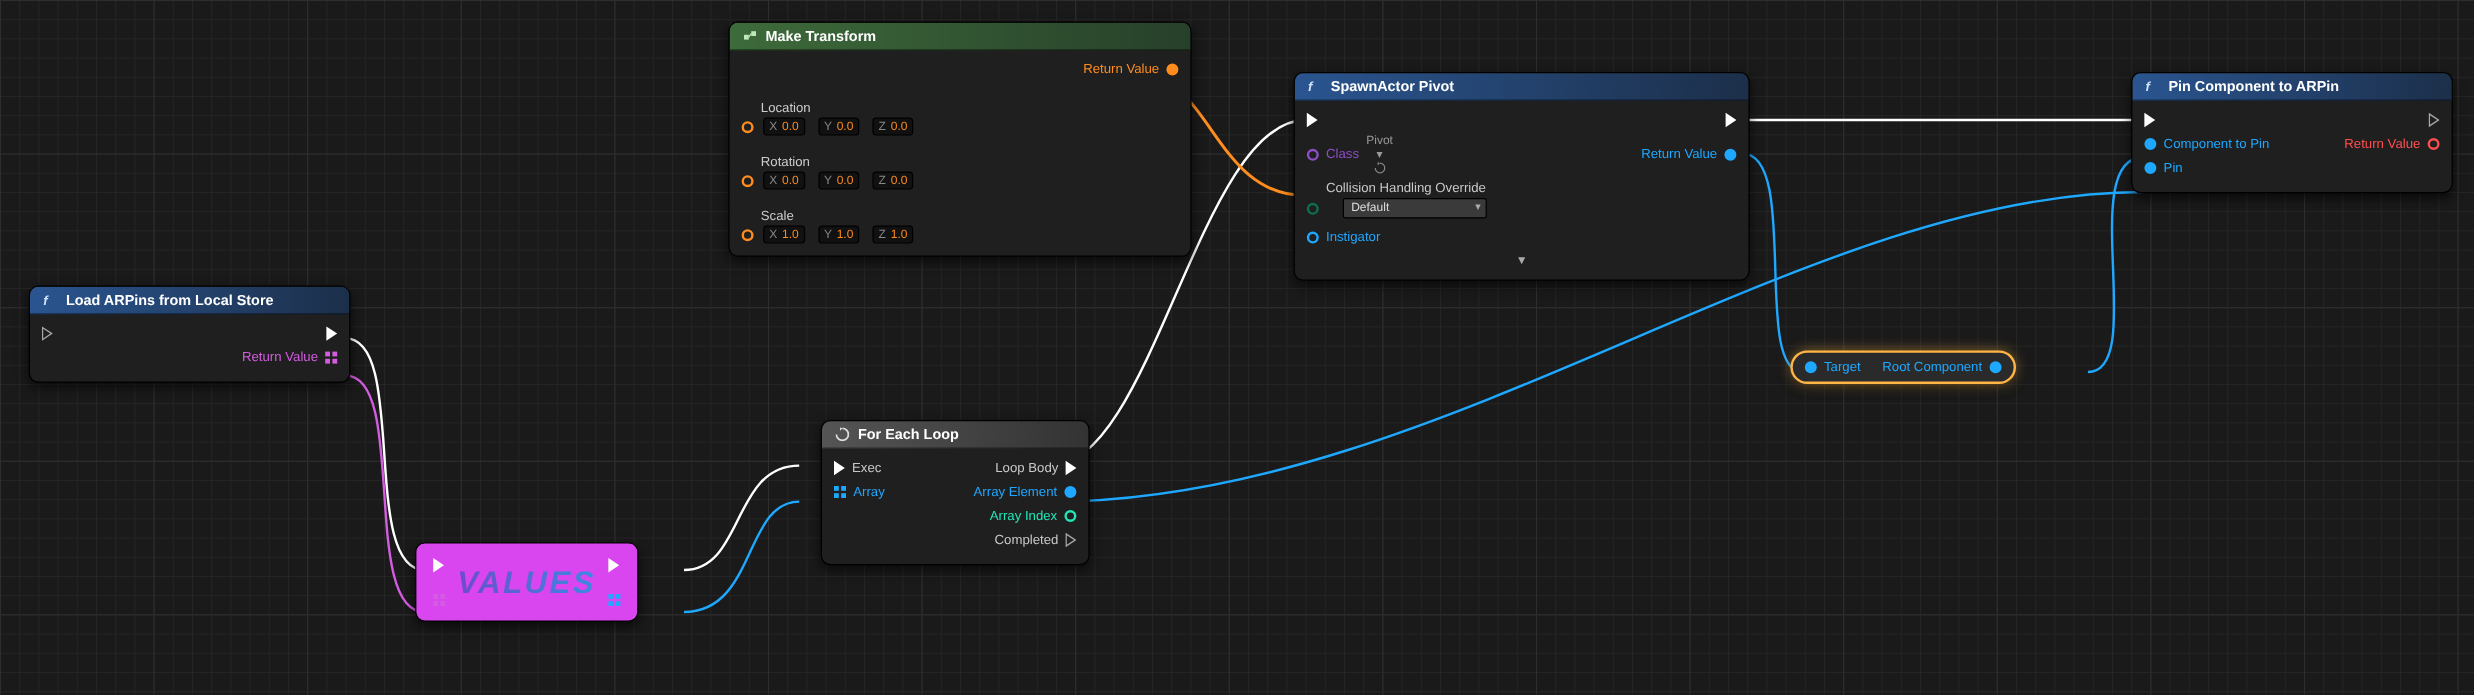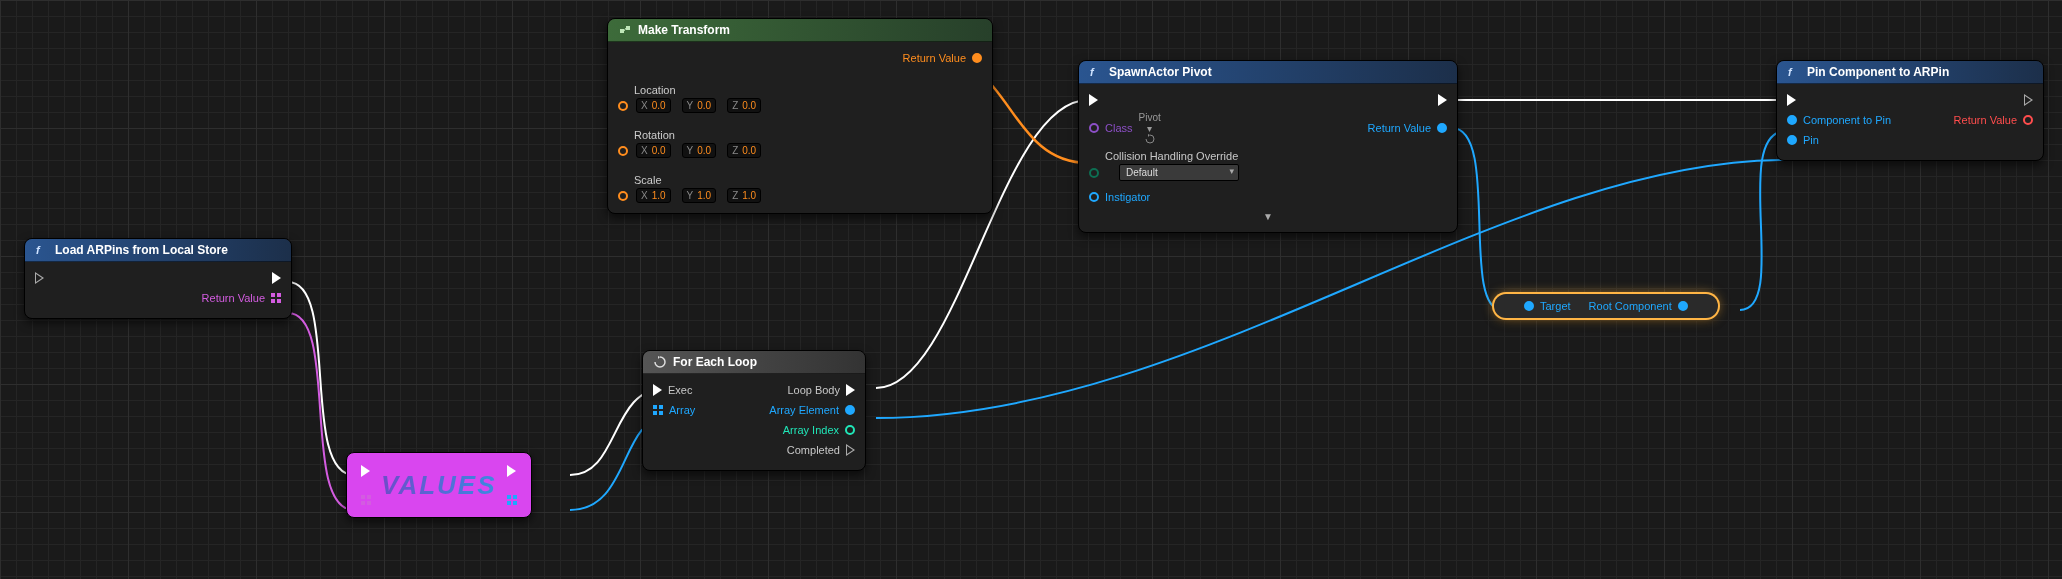--- a/index.html
+++ b/index.html
@@ -158,21 +158,21 @@
     font-size:26px;font-weight:700;letter-spacing:2px;
     font-style:italic;
     background:linear-gradient(90deg,#6e4cc9 0%,#3b8ae0 100%);
     -webkit-background-clip:text;background-clip:text;color:transparent;
   }
 
   .getter-node{
     position:absolute;
     background:#2a2a2a;border-radius:16px;
     box-shadow:0 0 0 2px #ffb545,0 0 12px #ffb545aa, 0 4px 10px rgba(0,0,0,.6);
-    padding:6px 30px;
+    padding:6px 10px;
     display:flex;align-items:center;gap:18px;
   }
 
   .expand-arrow{
     color:#aaa;font-size:10px;text-align:center;padding-top:4px;
   }
   .class-picker{
     font-size:10px;color:#999;display:inline-flex;align-items:center;gap:0;flex-direction:column;
   }
 </style>
@@ -306,21 +306,21 @@
           <span>1.0</span>
         </span>
       <span class="vec-field">
           <span>Z</span>
           <span>1.0</span>
         </span>
     </div>
   </div>
 </div>
 
-<div class="node" style="left:642px;top:350px;width:224px">
+<div class="node" style="left:684px;top:350px;width:224px">
   <div class="node-header hdr-grey">
     <span class="hdr-icon">
       <svg width="12" height="12" viewBox="0 0 12 12">
           <path d="M6 1 A5 5 0 1 1 1 6" stroke="#ddd" stroke-width="1.5" fill="none"></path>
           <path d="M6 1 L4 0 L4 3 Z" fill="#ddd"></path>
         </svg>
     </span>
     <span>For Each Loop</span>
   </div>
   <div class="node-body">

